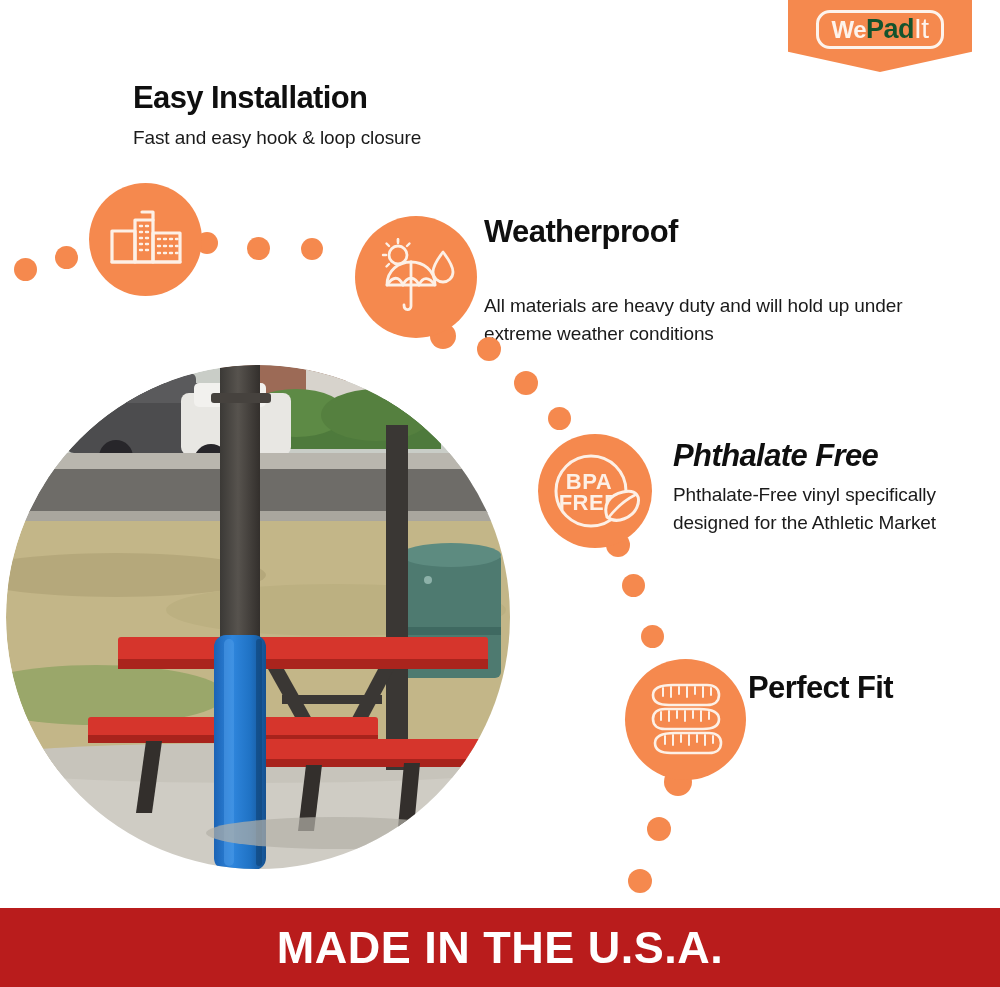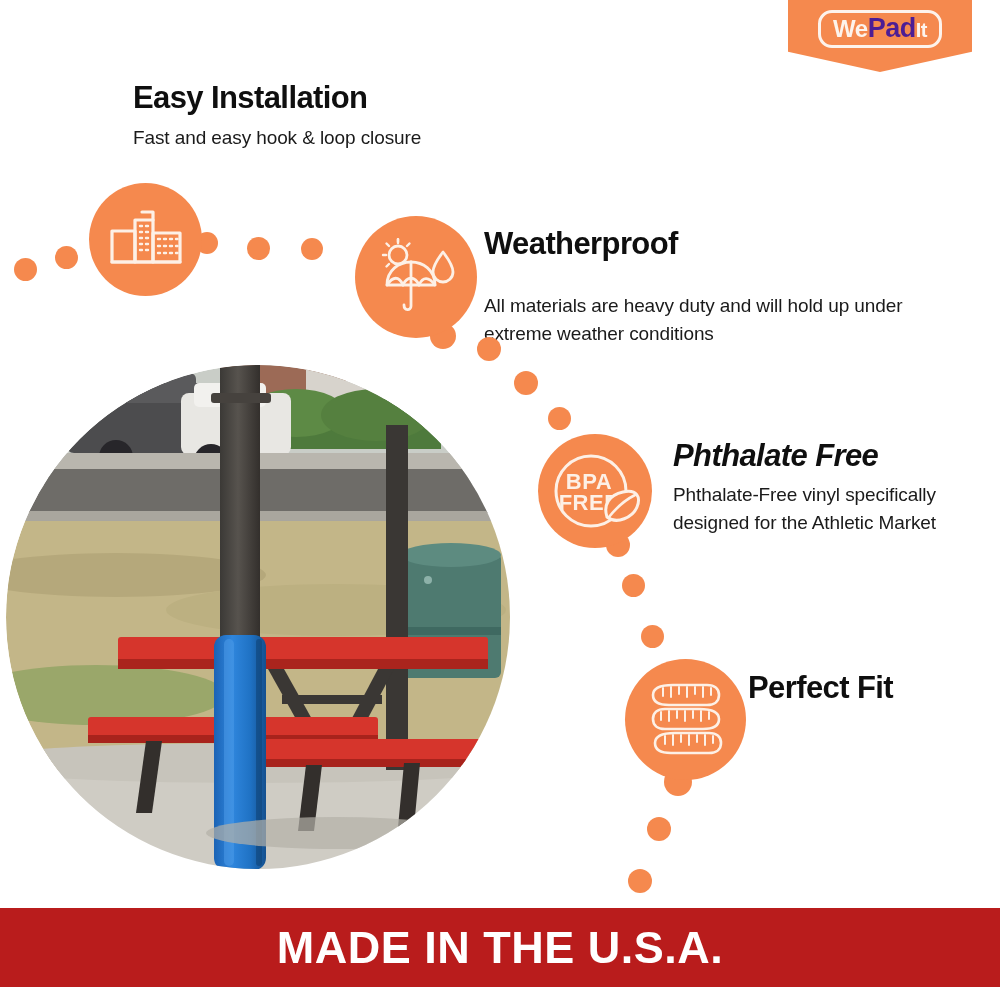--- a/index.html
+++ b/index.html
@@ -41,30 +41,30 @@
     align-items: baseline;
     line-height: 1;
   }
   .brand-we {
     color: #fdf3ec;
     font-size: 24px;
     font-weight: bold;
     letter-spacing: -0.5px;
   }
   .brand-pad {
-    color: #4c1d95;
+    color: #14532d;
     font-size: 27px;
     font-weight: bold;
     letter-spacing: -0.5px;
     margin-left: 0;
   }
   .brand-it {
     color: #fdf3ec;
-    font-size: 20px;
-    font-weight: bold;
+    font-size: 28px;
+    font-weight: normal;
     letter-spacing: -0.5px;
   }
 
   
   .feature-title {
     position: absolute;
     font-size: 31px;
     font-weight: bold;
     color: #0f0f0f;
     letter-spacing: -0.6px;
@@ -74,21 +74,21 @@
     position: absolute;
     font-size: 19px;
     color: #1a1a1a;
     line-height: 28px;
     letter-spacing: -0.1px;
   }
 
   #t-install   { left: 133px; top: 80px;  }
   #d-install   { left: 133px; top: 124px; width: 430px; }
 
-  #t-weather   { left: 484px; top: 214px; margin-top: 12px; }
+  #t-weather   { left: 484px; top: 214px; }
   #d-weather   { left: 484px; top: 256px; width: 420px; margin-top: 36px; }
 
   #t-phth      { left: 673px; top: 438px; font-style: italic; }
   #d-phth      { left: 673px; top: 481px; width: 270px; }
 
   #t-fit       { left: 748px; top: 670px; }
   #d-fit       { left: 748px; top: 713px; width: 235px; }
 
   
   .icon-circle {

